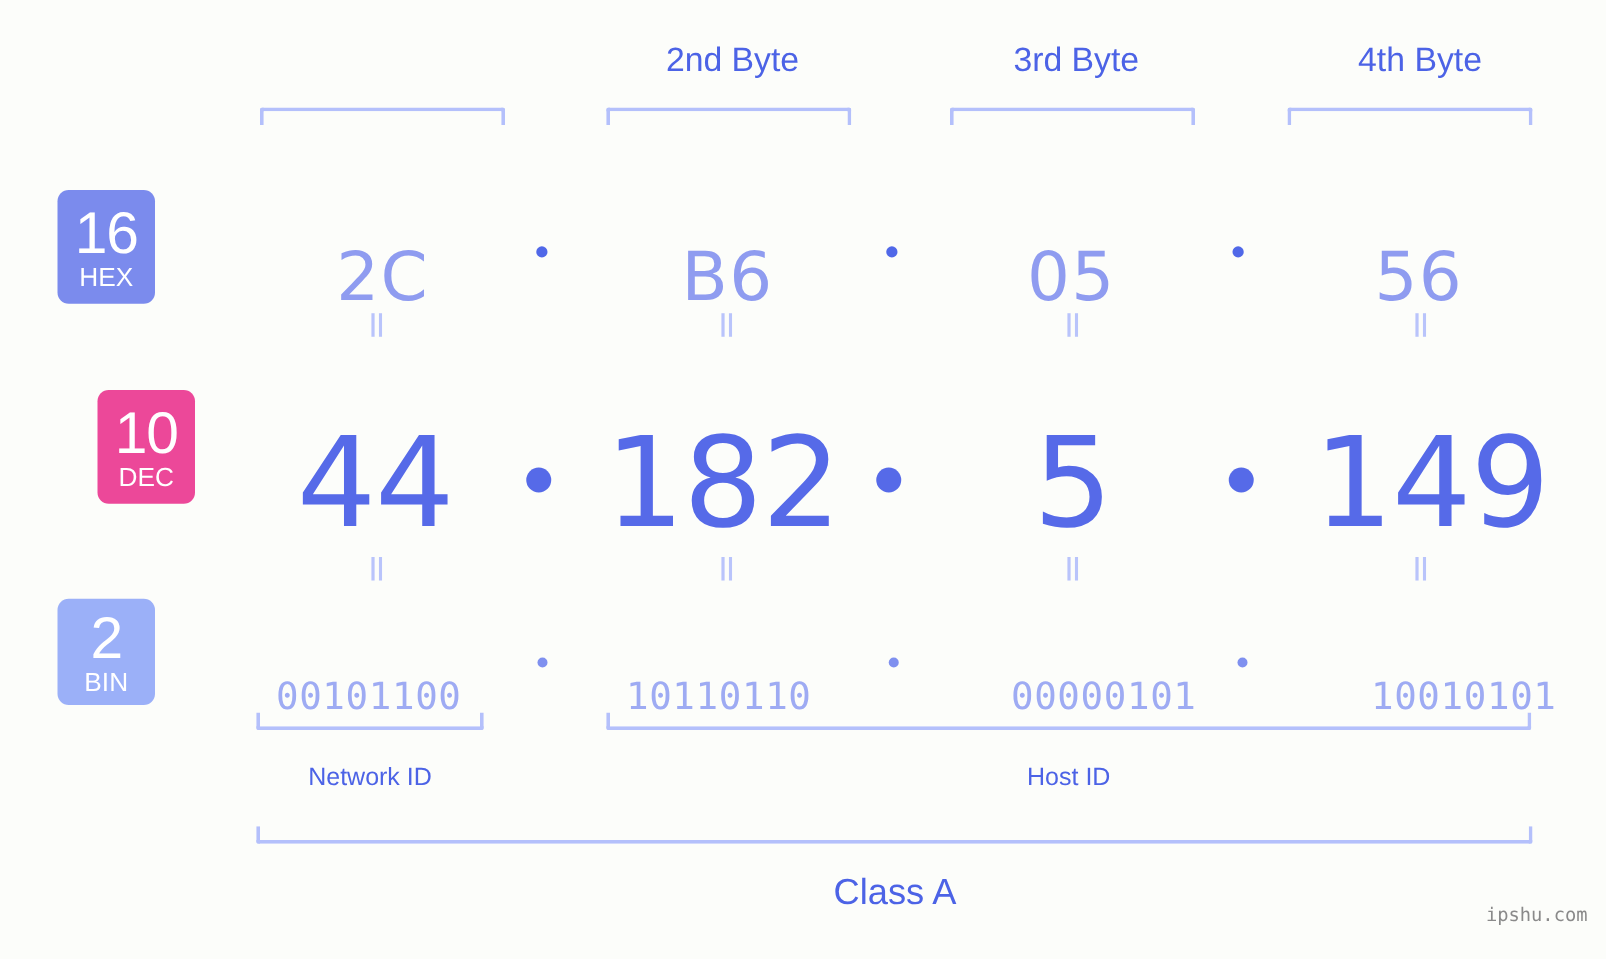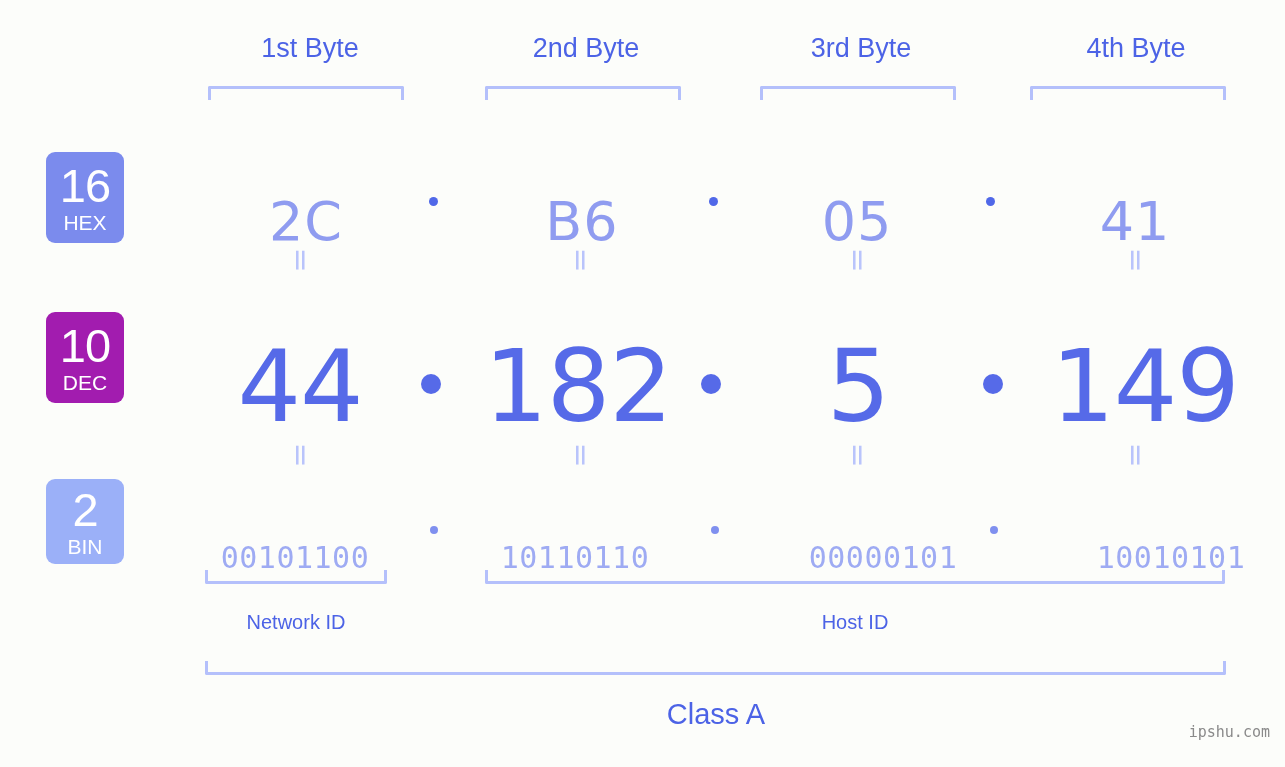--- a/index.html
+++ b/index.html
@@ -75,21 +75,21 @@
     letter-spacing: -1px;
   }
   .badge .abbr {
     font-size: 21px;
     font-weight: 400;
     margin-top: 3px;
     letter-spacing: 0px;
   }
 
   .badge-hex { top: 152px; height: 91px; background: #7b8bed; }
-  .badge-dec { top: 312px; height: 91px; background: #a21caf; }
+  .badge-dec { top: 312px; height: 91px; background: #ec4899; margin-left: 32px; }
   .badge-bin { top: 479px; height: 85px; background: #9bb0f8; }
 
   
   .cell {
     position: absolute;
     text-align: center;
     white-space: nowrap;
     margin-top: 40px;
   }
 
@@ -169,21 +169,20 @@
     color: #8a8a8a;
     font-family: "DejaVu Sans Mono", monospace;
     letter-spacing: 0px;
   }
 </style>
 </head>
 <body>
 
 <div class="stage">
 
-  <div class="byte-label" style="left:180px;">1st Byte</div>
   <div class="byte-label" style="left:456px;">2nd Byte</div>
   <div class="byte-label" style="left:731px;">3rd Byte</div>
   <div class="byte-label" style="left:1006px;">4th Byte</div>
 
   <div class="bracket-down" style="left:208px; top:86px; width:196px;"></div>
   <div class="bracket-down" style="left:485px; top:86px; width:196px;"></div>
   <div class="bracket-down" style="left:760px; top:86px; width:196px;"></div>
   <div class="bracket-down" style="left:1030px; top:86px; width:196px;"></div>
 
   <div class="badge badge-hex">
@@ -196,21 +195,21 @@
   </div>
   <div class="badge badge-bin">
     <span class="num">2</span>
     <span class="abbr">BIN</span>
   </div>
 
   <div class="row-hex">
     <div class="cell" style="left:176px;">2C</div>
     <div class="cell" style="left:452px;">B6</div>
     <div class="cell" style="left:727px;">05</div>
-    <div class="cell" style="left:1005px;">41</div>
+    <div class="cell" style="left:1005px;">56</div>
     <div class="dot dot-hex" style="left:429px;"></div>
     <div class="dot dot-hex" style="left:709px;"></div>
     <div class="dot dot-hex" style="left:986px;"></div>
   </div>
 
   <div class="eq" style="left:288px; top:245px;">=</div>
   <div class="eq" style="left:568px; top:245px;">=</div>
   <div class="eq" style="left:845px; top:245px;">=</div>
   <div class="eq" style="left:1123px; top:245px;">=</div>
 

